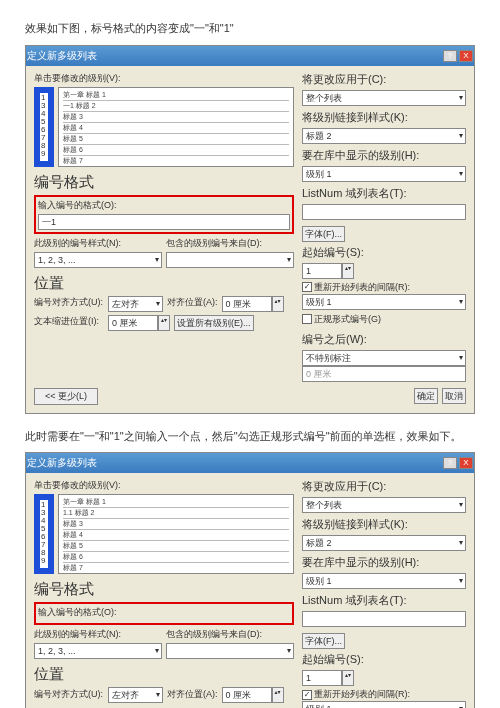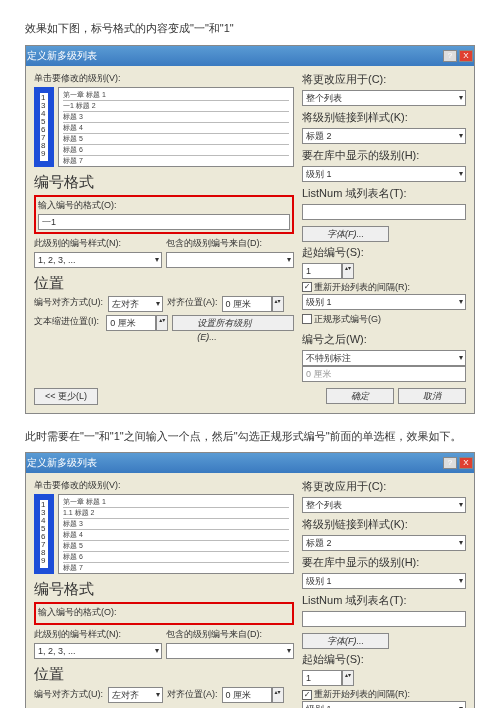--- a/index.html
+++ b/index.html
@@ -17,21 +17,21 @@
 .lbl{font-size:9px;margin-bottom:2px;display:block;}
 .levelbox{border:6px solid #1d4ed8;background:#fff;width:20px;height:80px;font-size:8px;padding:1px;line-height:8px;overflow:hidden;}
 .preview{border:1px solid #888;background:#fff;height:80px;flex:1;padding:3px 4px;font-size:7px;line-height:8px;overflow:hidden;}
 .preview .pl{color:#444;white-space:nowrap;}
 .preview .rule{border-bottom:1px solid #bbb;margin:1px 0;}
 .section{margin-top:6px;}
 .sectitle{font-size:15px;margin-bottom:3px;}
 .redbox{border:2px solid #d00;padding:2px;}
 .fieldrow{display:flex;align-items:center;gap:4px;margin-bottom:3px;}
 .input{border:1px solid #888;background:#fff;height:16px;font-size:9px;padding:0 3px;line-height:14px;}
-.btn{border:1px solid #888;background:#efefef;height:16px;font-size:9px;padding:0 24px;line-height:14px;font-style:italic;}
+.btn{border:1px solid #888;background:#efefef;height:16px;font-size:9px;padding:0 2px;line-height:14px;}
 .select{border:1px solid #888;background:#fff;height:16px;font-size:9px;padding:0 3px;position:relative;line-height:14px;}
 .select::after{content:"▾";position:absolute;right:2px;font-size:8px;}
 .chk{display:flex;align-items:center;gap:2px;font-size:9px;}
 .chkbox{width:10px;height:10px;border:1px solid #666;background:#fff;font-size:8px;line-height:8px;text-align:center;}
 .expand{border:1px solid #888;background:#efefef;font-size:9px;padding:1px 10px;}
 .footer{display:flex;justify-content:space-between;align-items:center;margin-top:6px;}
 .rl{font-size:11px;margin-bottom:3px;}
 .spin{display:flex;}
 .spin .input{width:50px;}
 .spinbtn{width:12px;border:1px solid #888;background:#efefef;font-size:6px;text-align:center;}

